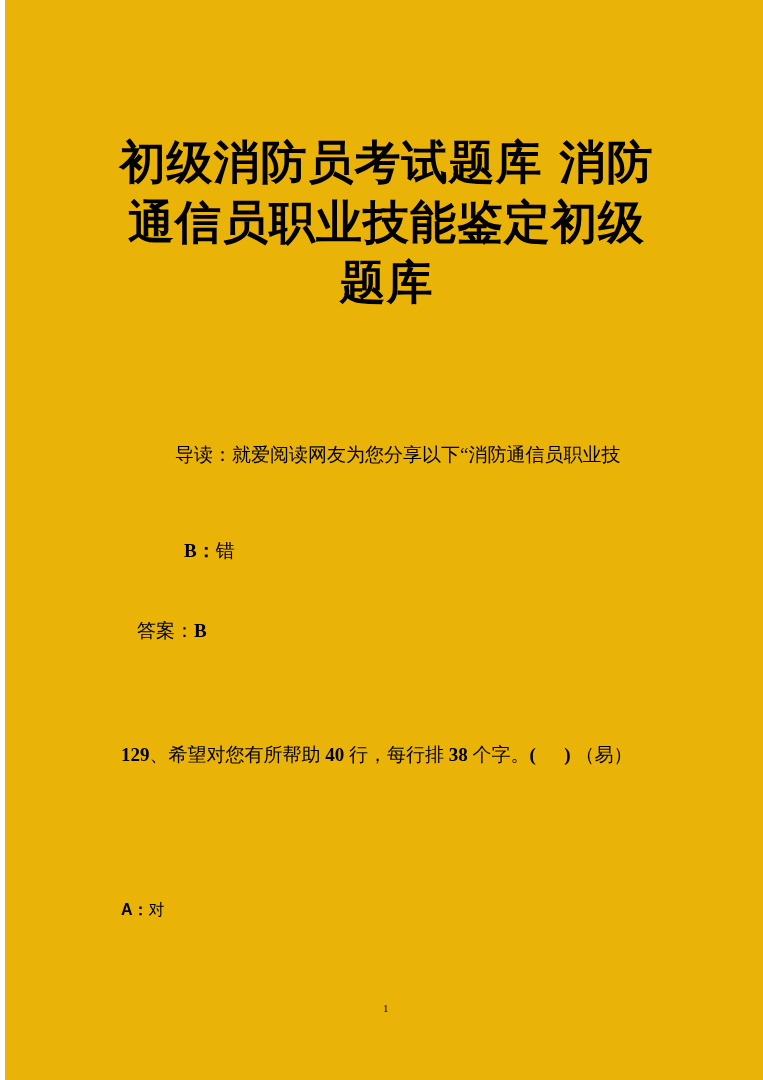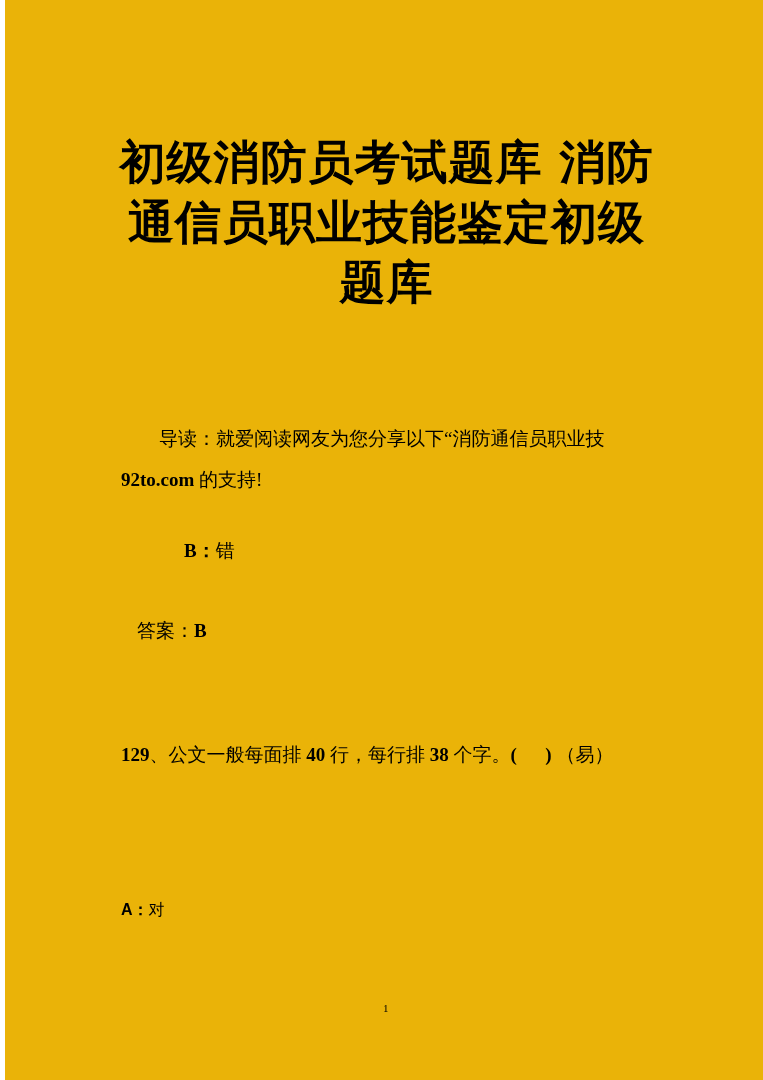--- a/index.html
+++ b/index.html
@@ -8,50 +8,49 @@
     .title {
       position: absolute; left: 100px; width: 563px; top: 132px;
       text-align: center; font-family: "DejaVu Sans", sans-serif; font-weight: bold;
       font-size: 46px; line-height: 60px; letter-spacing: 1px;
     }
     .body-text {
       position: absolute; left: 116px; width: 540px;
       font-family: "Liberation Serif", "DejaVu Serif", serif; font-size: 19px; line-height: 41px;
     }
     .intro { top: 418px; }
-    .intro p { margin: 0; }
+    .intro p { margin: 16px; }
     .indent { text-indent: 38px; }
     .opt-b { position: absolute; left: 135px; top: 538px; font-family: "Liberation Serif", serif; font-size: 19px; margin-left: 44px; }
     .answer { position: absolute; left: 116px; top: 618px; font-family: "Liberation Serif", serif; font-size: 19px; margin-left: 16px; }
     .question { position: absolute; left: 116px; top: 742px; font-family: "Liberation Serif", serif; font-size: 19px; white-space: nowrap; }
     .opt-a { position: absolute; left: 116px; top: 900px; font-family: Liberation Sans, sans-serif; font-size: 16px; }
     .b { font-weight: bold; }
     .page-num { position: absolute; left: 378px; top: 1002px; font-family: "Liberation Serif", serif; font-size: 11px; }
   </style>
 </head>
 <body>
 
 <div class="page">
   <div class="title">初级消防员考试题库 消防通信员职业技能鉴定初级题库</div>
 
   <div class="body-text intro">
     <p class="indent"><span>导读：</span><span>就爱阅读网友为您分享以下“消防通信员职业技</span></p>
-    <p><span class="b">92to.com</span><span> 的支持!</span></p>
   </div>
 
   <div class="opt-b">
     <span class="b">B：</span><span>错</span>
   </div>
 
   <div class="answer">
     <span>答案：</span><span class="b">B</span>
   </div>
 
   <div class="question">
-    <span class="b">129</span><span>、</span><span>公文一般每面排 </span><span class="b">40</span><span> 行，每行排 </span><span class="b">38</span><span> 个字。</span><span class="b" style="white-space:pre">(      )</span><span> （易）</span>
+    <span class="b">129</span><span>、</span><span>希望对您有所帮助 </span><span class="b">40</span><span> 行，每行排 </span><span class="b">38</span><span> 个字。</span><span class="b" style="white-space:pre">(      )</span><span> （易）</span>
   </div>
 
   <div class="opt-a">
     <span class="b">A：</span><span>对</span>
   </div>
 
   <div class="page-num">1</div>
 </div>
 
 </body></html>

